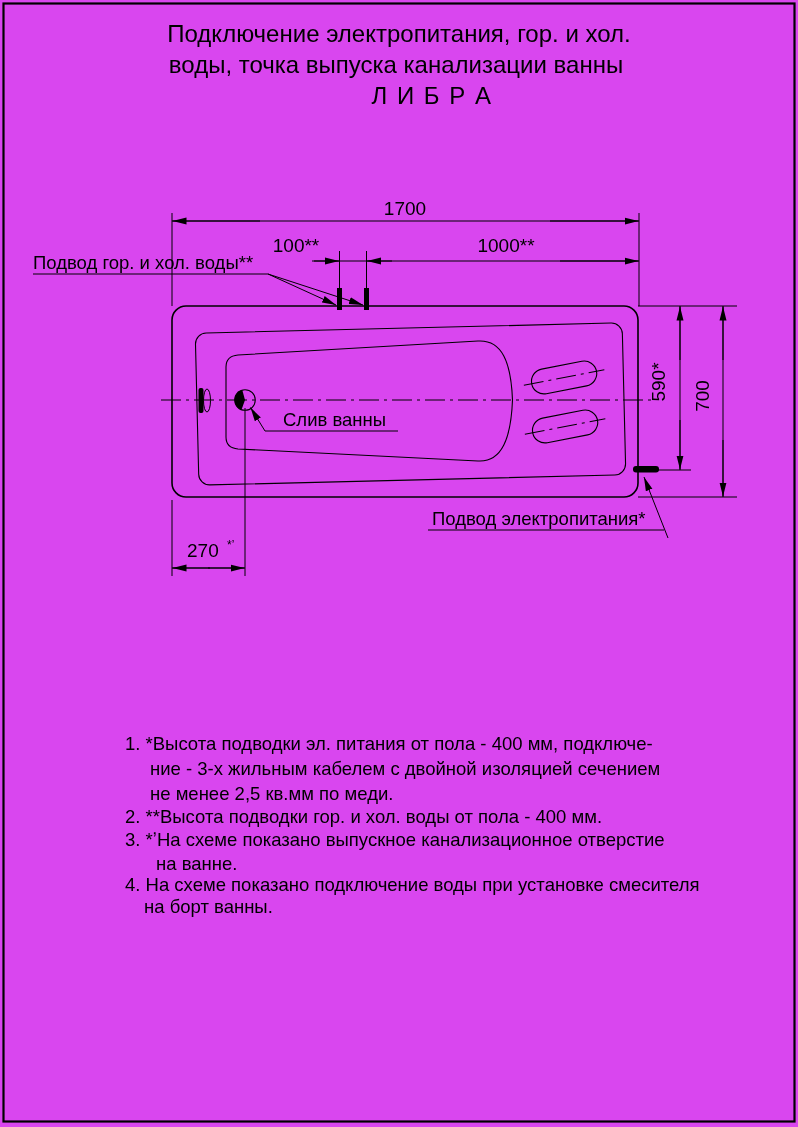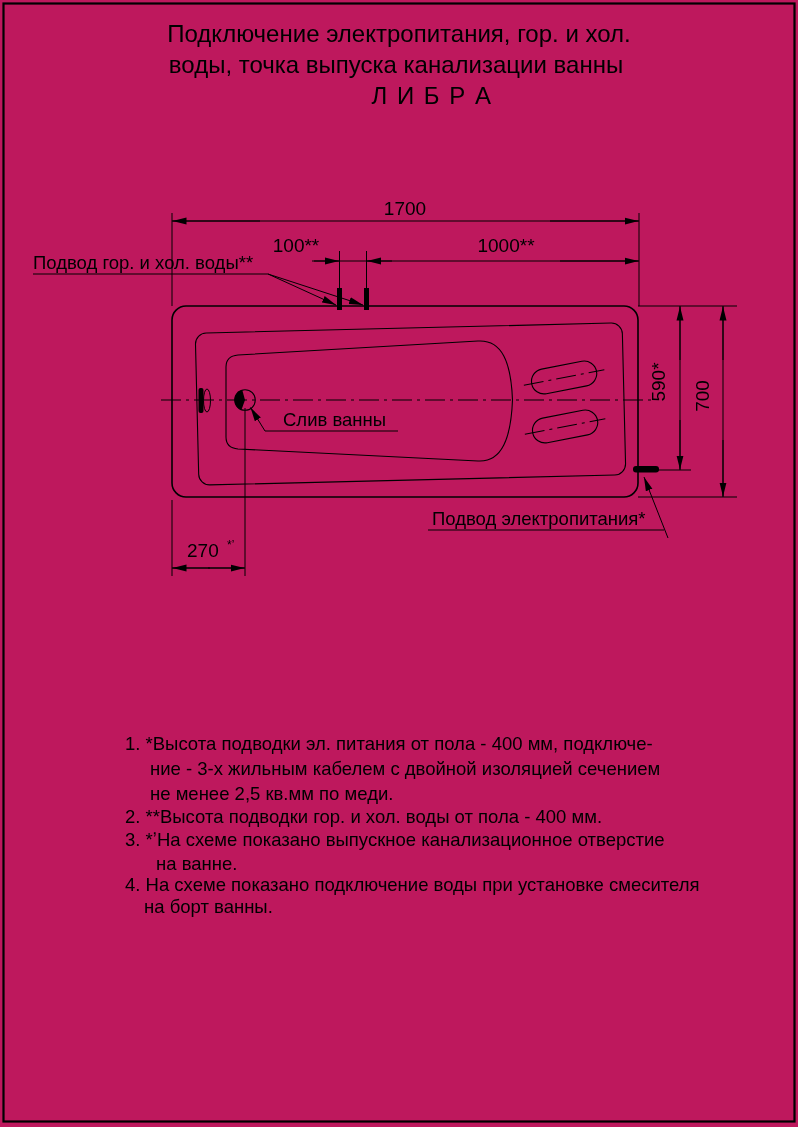--- a/index.html
+++ b/index.html
@@ -1,16 +1,16 @@
 <!DOCTYPE html>
 <html><head>
 <meta charset="utf-8">
 <style>
   html,body{margin:0;padding:0;background:#e8e8e8;}
-  .page{position:relative;width:798px;height:1127px;background:#be185d;margin:0 auto;overflow:hidden;}
+  .page{position:relative;width:798px;height:1127px;background:#d946ef;margin:0 auto;overflow:hidden;}
   svg{position:absolute;inset:0;display:block;}
   svg text{font-family:"Liberation Sans","DejaVu Sans",sans-serif;fill:#000;}
   .t-title{font-size:24px;}
   .t-dim{font-size:19px;}
   .t-label{font-size:18.5px;}
   .t-note{font-size:18.5px;}
   .t-sup{font-size:12px;}
   .ln{stroke:#000;stroke-width:1;fill:none;}
   .ln-thick{stroke:#000;stroke-width:1.6;fill:none;}
   .ln-mid{stroke:#000;stroke-width:1.1;fill:none;}

